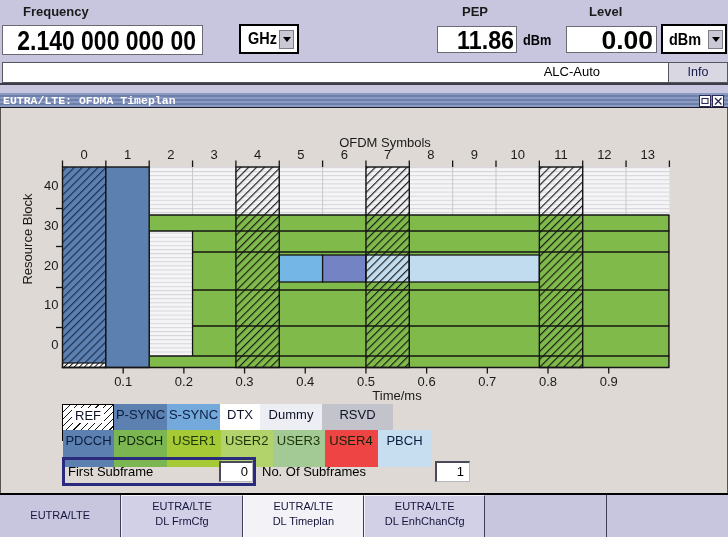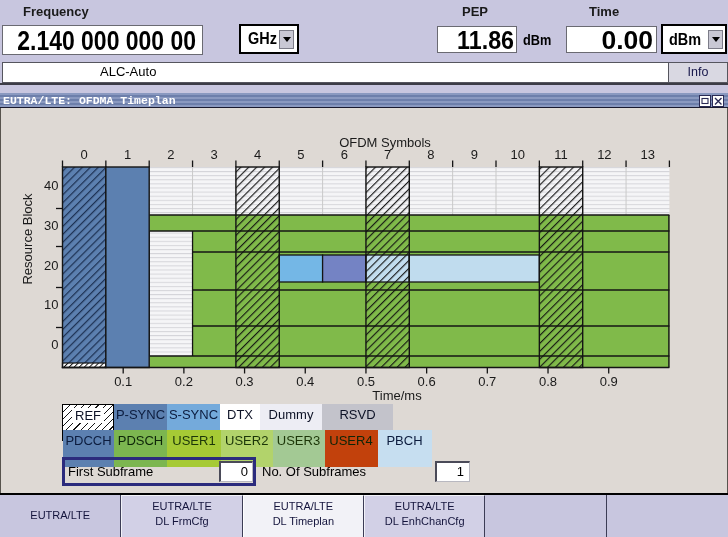--- a/index.html
+++ b/index.html
@@ -22,31 +22,31 @@
 <div class="abs ubox" style="left:206px;top:24px;width:60px;height:30px;margin-left:33px;">
   <div class="abs bigv" style="left:7px;top:4px;font-size:17px;line-height:18px;transform:scaleX(.85);transform-origin:left center;">GHz</div>
   <div class="uarr" style="right:3px;top:4px;width:15px;height:19px;"></div>
 </div>
 
 <div class="abs blbl" style="left:443px;top:4px;">PEP</div>
 <div class="abs vbox" style="left:437px;top:26px;width:80px;height:27px;"></div>
 <div class="abs bigv" style="left:380px;top:28px;width:134px;text-align:right;font-size:25px;line-height:24px;transform:scaleX(.93);transform-origin:100% 50%;">11.86</div>
 <div class="abs bigv" style="left:523px;top:31px;font-size:15px;transform:scaleX(.85);transform-origin:left center;">dBm</div>
 
-<div class="abs blbl" style="left:570px;top:4px;">Time</div>
+<div class="abs blbl" style="left:570px;top:4px;">Level</div>
 <div class="abs vbox" style="left:566px;top:26px;width:91px;height:27px;"></div>
 <div class="abs bigv" style="left:500px;top:28px;width:153px;text-align:right;font-size:26px;line-height:24px;transform:scaleX(1.02);transform-origin:100% 50%;">0.00</div>
 <div class="abs ubox" style="left:661px;top:24px;width:66px;height:30px;">
   <div class="abs bigv" style="left:6px;top:4px;font-size:17px;line-height:19px;transform:scaleX(.85);transform-origin:left center;">dBm</div>
   <div class="uarr" style="right:2px;top:4px;width:15px;height:19px;"></div>
 </div>
 
 <div class="abs" style="left:2px;top:62px;width:666px;height:21px;background:#fff;border:1px solid #55555e;border-right:none;box-sizing:border-box;"></div>
 <div class="abs" style="left:668px;top:62px;width:60px;height:21px;background:#d9d8e2;border:1px solid #55555e;border-left:1px solid #55555e;box-sizing:border-box;"></div>
-<div class="abs" style="left:100px;top:64px;width:500px;text-align:left;font-size:13px;color:#000;">ALC-Auto</div>
+<div class="abs" style="left:100px;top:64px;width:500px;text-align:right;font-size:13px;color:#000;">ALC-Auto</div>
 <div class="abs" style="left:668px;top:65px;width:60px;text-align:center;font-size:12.5px;color:#16164a;">Info</div>
 <div class="abs" style="left:0px;top:83px;width:728px;height:2px;background:#3c3c46;"></div>
 <div class="abs" style="left:0px;top:85px;width:728px;height:8px;background:#c8c6df;"></div>
 
 <div class="abs" id="titlebar" style="left:0px;top:93px;width:728px;height:15px;background:repeating-linear-gradient(180deg,#8a99c0 0px,#8a99c0 2px,#6d7fab 2px,#6d7fab 4px);border-bottom:1px solid #1a1a2e;box-sizing:border-box;">
   <div class="abs" style="left:3px;top:1px;font-family:'Liberation Mono',monospace;font-weight:bold;font-size:11.5px;color:#fff;letter-spacing:0px;">EUTRA/LTE: OFDMA Timeplan</div>
   <svg class="abs" style="left:699px;top:1.5px" width="26" height="12" viewBox="0 0 26 12">
     <rect x="0.5" y="0.5" width="11" height="11" fill="#fff" stroke="#2a2a55"></rect>
     <rect x="3" y="3.5" width="6" height="5" fill="#fff" stroke="#2a2a55" stroke-width="1.1"></rect>
     <rect x="13.5" y="0.5" width="11" height="11" fill="#fff" stroke="#2a2a55"></rect>
@@ -181,21 +181,21 @@
 <div class="leg" style="left:167px;top:404px;width:53px;background:#74aadb;color:#0c1c3e;">S-SYNC</div>
 <div class="leg" style="left:220px;top:404px;width:40px;background:#fff;">DTX</div>
 <div class="leg" style="left:260px;top:404px;width:62px;background:#ededf4;">Dummy</div>
 <div class="leg" style="left:322px;top:404px;width:71px;background:#c3c3cb;">RSVD</div>
 
 <div class="leg" style="left:63px;top:430px;width:51px;background:#5c80b0;color:#0c1c3e;">PDCCH</div>
 <div class="leg" style="left:114px;top:430px;width:53px;background:#7cb650;color:#0d2508;">PDSCH</div>
 <div class="leg" style="left:167px;top:430px;width:54px;background:#a6ca35;color:#1c3608;">USER1</div>
 <div class="leg" style="left:221px;top:430px;width:51.5px;background:#b2d36b;color:#1c3608;">USER2</div>
 <div class="leg" style="left:272.5px;top:430px;width:52px;background:#a3c994;color:#1c3608;">USER3</div>
-<div class="leg" style="left:324.5px;top:430px;width:53px;background:#c2410c;color:#0d2508;text-align:center;">USER4</div>
+<div class="leg" style="left:324.5px;top:430px;width:53px;background:#ef4444;color:#0d2508;text-align:center;">USER4</div>
 <div class="leg" style="left:377.5px;top:430px;width:54px;background:#c6def0;color:#0c1c3e;text-align:center;">PBCH</div>
 
 <div class="abs" style="left:62px;top:457px;width:194px;height:29px;border:3px solid #2b2b7d;box-sizing:border-box;"></div>
 <div class="abs" style="left:68px;top:464px;font-size:13px;color:#000;">First Subframe</div>
 <div class="abs" style="left:219px;top:461px;width:34px;height:21px;background:#fff;border:1px solid #b8b8c0;border-top:2px solid #4a4a58;border-left:2px solid #4a4a58;box-sizing:border-box;font-size:13px;text-align:right;line-height:17px;padding-right:4px;">0</div>
 <div class="abs" style="left:262px;top:464px;font-size:13px;color:#000;">No. Of Subframes</div>
 <div class="abs" style="left:435px;top:461px;width:35px;height:21px;background:#fff;border:1px solid #b8b8c0;border-top:2px solid #4a4a58;border-left:2px solid #4a4a58;box-sizing:border-box;font-size:13px;text-align:right;line-height:17px;padding-right:5px;">1</div>
 
 <div class="abs" style="left:0px;top:493px;width:728px;height:44px;background:#c8c6df;border-top:2px solid #000;box-sizing:border-box;">
 <div class="sk" style="left:0px;width:121.3px;line-height:41px;border-right:1px solid #3c3c55;">EUTRA/LTE</div>

